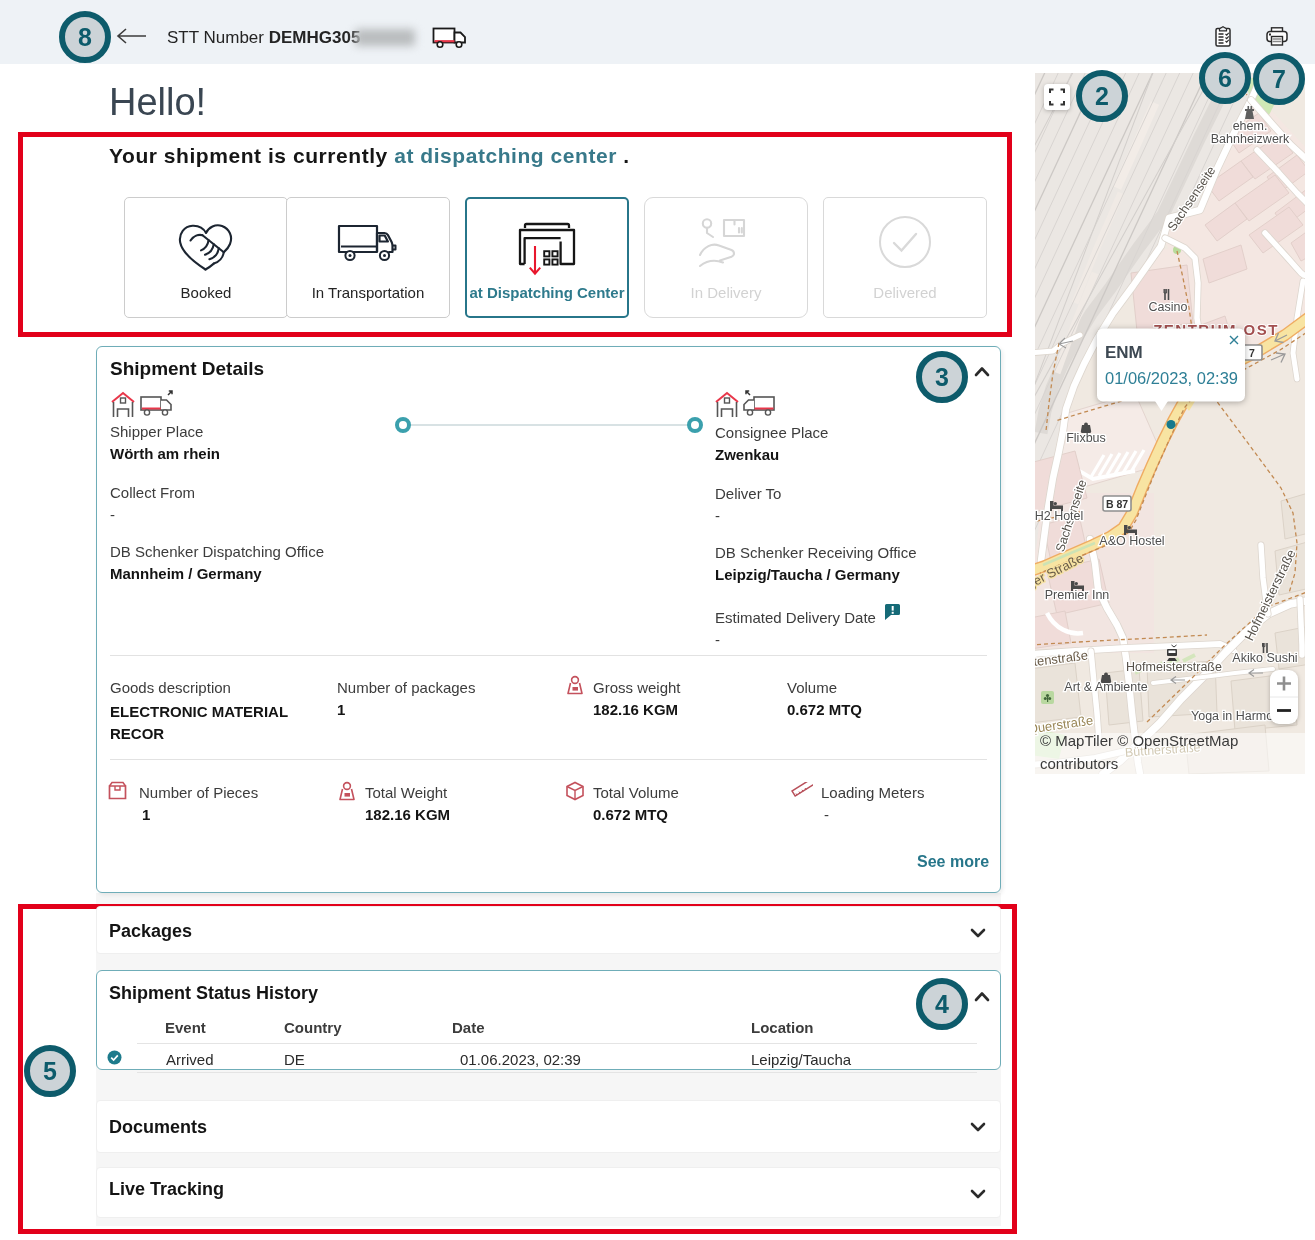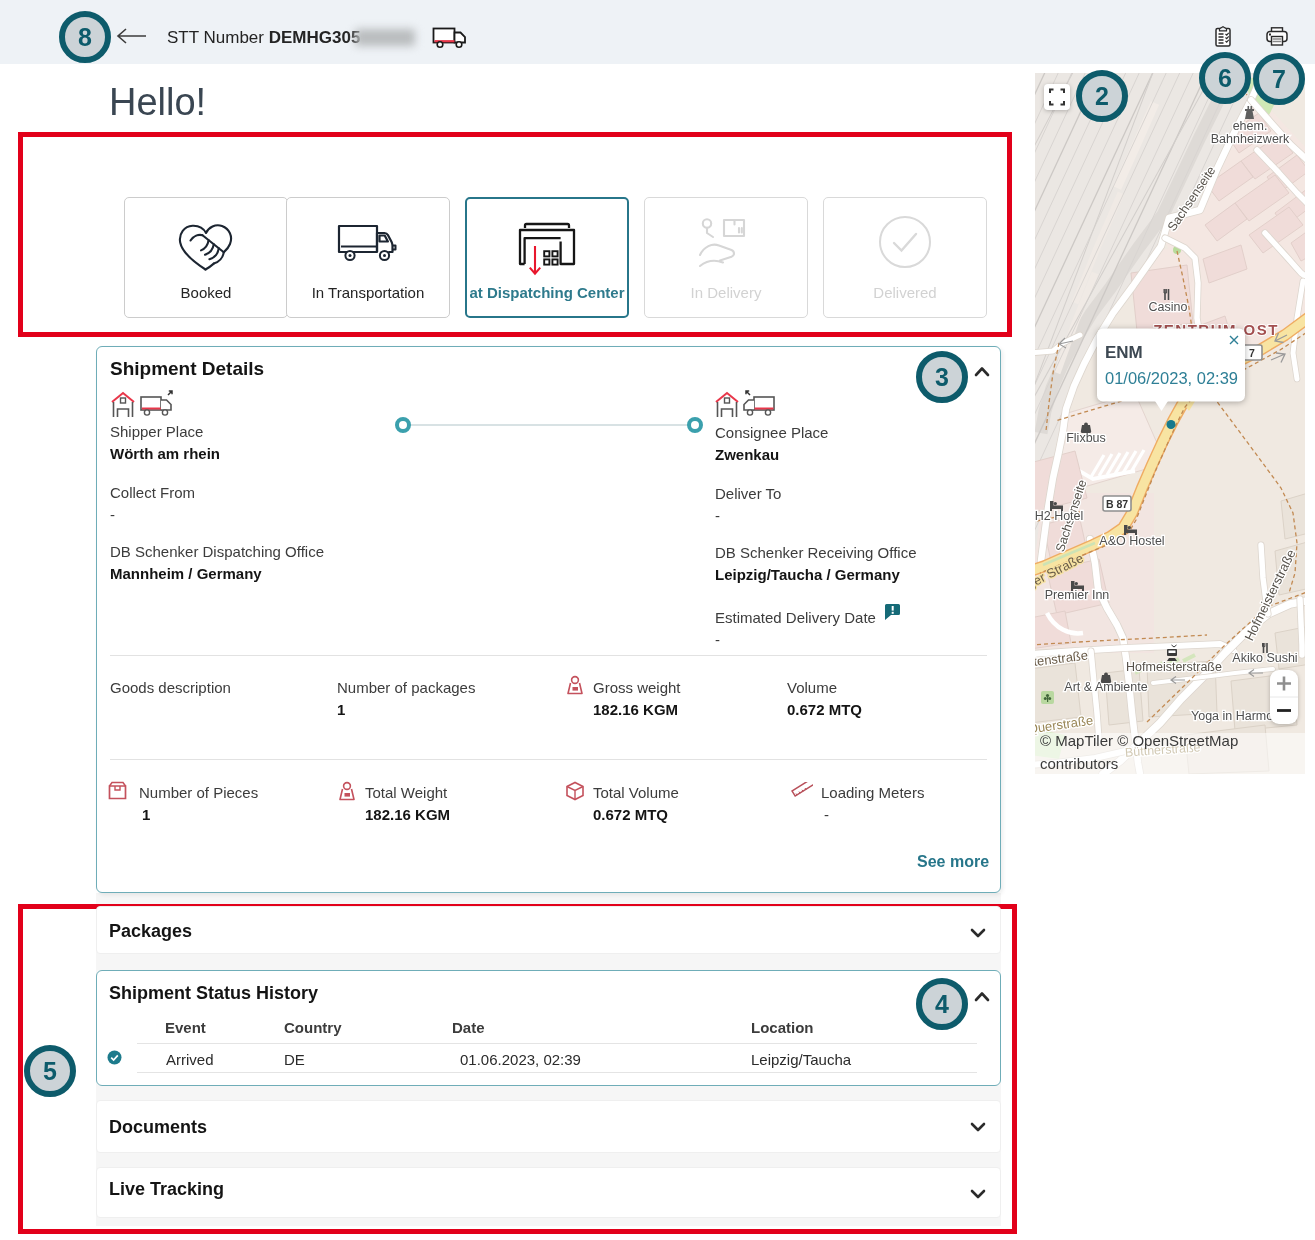--- a/index.html
+++ b/index.html
@@ -41,21 +41,21 @@
   
   #sdcard { left:96px; top:346px; width:905px; height:547px; border:1px solid #6fadb8; border-radius:6px; background:#fff; box-shadow:2px 2px 4px rgba(0,0,0,0.07); }
   .sd-label { font-size:15px; color:#3c3c3c; }
   .sd-value { font-size:15px; font-weight:bold; color:#141414; }
   #sdtitle { left:13px; top:11px; font-size:19px; font-weight:bold; color:#141414; }
   .divider { left:13px; width:877px; height:1px; background:#e2e2e2; }
 
   
   .accrow { left:96px; width:905px; background:#fff; border:1px solid #efefef; border-radius:4px; }
   .accrow .t { position:absolute; left:12px; top:14px; font-size:18px; font-weight:bold; color:#141414; }
-  #ssh { left:96px; top:970px; width:905px; height:116px; border:1px solid #6fadb8; border-radius:6px; background:#fff; }
+  #ssh { left:96px; top:970px; width:905px; height:100px; border:1px solid #6fadb8; border-radius:6px; background:#fff; }
 
   
   .numc { width:52px; height:52px; border-radius:50%; background:#ccd3d7; border:6px solid #0d5b6b; color:#0d5b6b; font-size:25px; font-weight:bold; text-align:center; line-height:41px; }
 
   
   #map { left:1035px; top:73px; width:270px; height:701px; }
 
   .chev { stroke:#2b2b2b; stroke-width:2.6; fill:none; stroke-linecap:round; stroke-linejoin:round; }
 </style>
 </head>
@@ -85,20 +85,21 @@
     <rect x="1" y="4.5" width="20" height="10" rx="3" fill="#fff" stroke="#2b2b2b" stroke-width="1.5"></rect>
     <rect x="5.5" y="9.5" width="11" height="8.5" fill="#fff" stroke="#2b2b2b" stroke-width="1.4"></rect>
     <path d="M6.5 12 h9 M6.5 14.5 h9" stroke="#8a8a8a" stroke-width="1.4"></path>
     <rect x="3" y="6.5" width="2" height="2" fill="#2b2b2b"></rect>
   </svg></div>
 
   <div id="hello" class="abs">Hello!</div>
   <div class="abs" style="left:96px; top:893px; width:905px; height:333px; background:#f6f6f6;"></div>
   <div id="red1" class="abs redbox"></div>
   <div id="red5" class="abs redbox"></div>
+  <div id="statusline" class="abs">Your shipment is currently <span class="teal">at dispatching center</span> .</div>
 
   <div id="card1" class="abs card" style="left:107px;margin-left:17px;"><svg width="58" height="56" viewBox="0 0 58 56" style="margin-top:21px;">
     <g fill="none" stroke="#1c2531" stroke-width="2.1" stroke-linecap="round" stroke-linejoin="round">
       <path d="M28.5 50.5 C20 45 5.5 35 3.2 23.5 C1.5 14.5 7.5 7.2 15.5 6.8 C21.5 6.5 26.5 9.3 29 14 C31.5 8.3 38.5 4.6 45 7 C52.5 9.8 56 17.5 53 25 C51.2 29.5 48.6 31.6 46.8 33.2"></path>
       <path d="M13.5 21.5 C16.5 16.8 21.5 15.2 25.5 16.2"></path>
       <path d="M25.5 16.2 L46.8 33.2"></path>
       <path d="M46.8 33.2 C46 38.6 42 43.2 36.8 44.6"></path>
       <path d="M41.8 29.2 C41 34.6 37.4 38.8 32.4 40.2"></path>
       <path d="M36.8 25.2 C36 30.4 32.6 34.4 28 35.8"></path>
       <path d="M31.6 21.2 C30.9 26 28 29.8 24 31.4"></path>
@@ -128,21 +129,21 @@
       <rect x="26.2" y="32.2" width="5.2" height="5.2"></rect>
       <rect x="34.4" y="32.2" width="5.2" height="5.2"></rect>
       <rect x="26.2" y="40.4" width="5.2" height="5.2"></rect>
       <rect x="34.4" y="40.4" width="5.2" height="5.2"></rect>
     </g>
     <g stroke="#e8172d" stroke-width="2.1" fill="none">
       <path d="M17 27 V54"></path>
       <path d="M11.8 48.6 L17 54.6 L22.2 48.6"></path>
     </g>
   </svg><div class="lbl">at Dispatching Center</div></div>
-  <div id="card4" class="abs card dis" style="left:644px;"><svg width="60" height="52" viewBox="0 0 60 52" style="margin-top:19px;">
+  <div id="card4" class="abs card dis" style="left:644px;border-radius:9px;"><svg width="60" height="52" viewBox="0 0 60 52" style="margin-top:19px;">
     <g fill="none" stroke="#d6d6d6" stroke-width="2.1" stroke-linecap="round" stroke-linejoin="round">
       <circle cx="11" cy="6.5" r="4.2"></circle>
       <path d="M11 10.7 v5.3 l6 4"></path>
       <rect x="28" y="3" width="20" height="16"></rect>
       <path d="M38.5 3 v4.5"></path>
       <path d="M43 11 v4.5 M45.8 11 v4.5"></path>
       <path d="M4 38 C8 29.5 16 26 23 28.5 L35.5 33 C38.8 34.3 38.8 38.5 35.5 39.8 L24 43.5"></path>
       <path d="M4 49 C11 43.5 19 42.5 27 45.5"></path>
     </g>
   </svg><div class="lbl">In Delivery</div></div>
@@ -206,20 +207,21 @@
     <div class="abs sd-value" style="left:618px; top:219px;">Leipzig/Taucha / Germany</div>
     <div class="abs sd-label" style="left:618px; top:262px;">Estimated Delivery Date</div>
     <svg class="abs" style="left:787px; top:256px;" width="17" height="17" viewBox="0 0 17 17">
       <path d="M2.5 1 h12 q1.5 0 1.5 1.5 v8 q0 1.5 -1.5 1.5 h-7.5 l-6 5 v-14.5 q0-1.5 1.5-1.5 z" fill="#156a77"></path>
       <rect x="7.7" y="3" width="2" height="4.6" fill="#fff"></rect>
         <rect x="7.7" y="8.8" width="2" height="2" fill="#fff"></rect>
     </svg>
     <div class="abs sd-label" style="left:618px; top:284px;">-</div>
     <div class="divider abs" style="top:308px;"></div>
     <div class="abs sd-label" style="left:13px; top:332px;">Goods description</div>
+    <div class="abs sd-value" style="left:13px; top:354px; width:180px; line-height:22px;">ELECTRONIC MATERIAL RECOR</div>
     <div class="abs sd-label" style="left:240px; top:332px;">Number of packages</div>
     <div class="abs sd-value" style="left:240px; top:354px;">1</div>
     <svg class="abs" style="left:468px; top:328px;" width="20" height="21" viewBox="0 0 20 21">
       <circle cx="10" cy="5" r="3.4" fill="none" stroke="#c4515c" stroke-width="1.6"></circle>
       <path d="M5.5 8 L3 18.5 h14 L14.5 8" fill="none" stroke="#c4515c" stroke-width="1.6" stroke-linejoin="round"></path>
       <rect x="7.5" y="12" width="5.5" height="3.6" fill="#c4515c"></rect>
     </svg>
     <div class="abs sd-label" style="left:496px; top:332px;">Gross weight</div>
     <div class="abs sd-value" style="left:496px; top:354px;">182.16 KGM</div>
     <div class="abs sd-label" style="left:690px; top:332px;">Volume</div>

